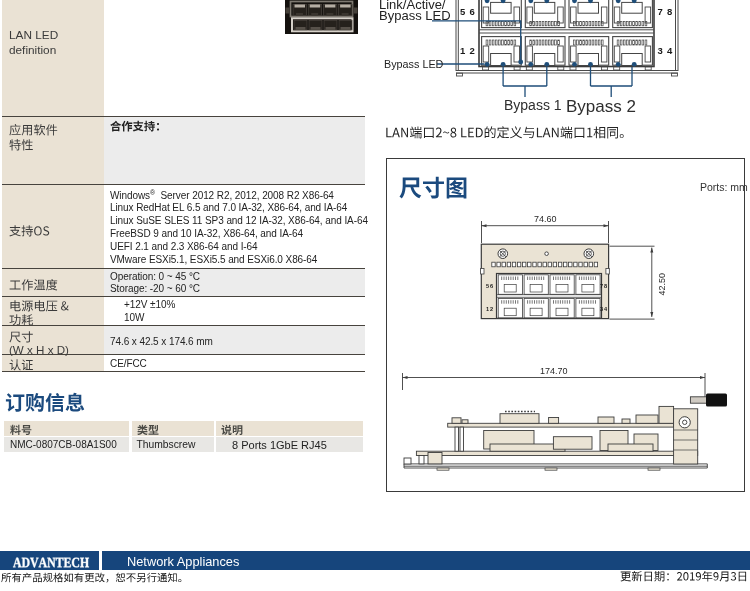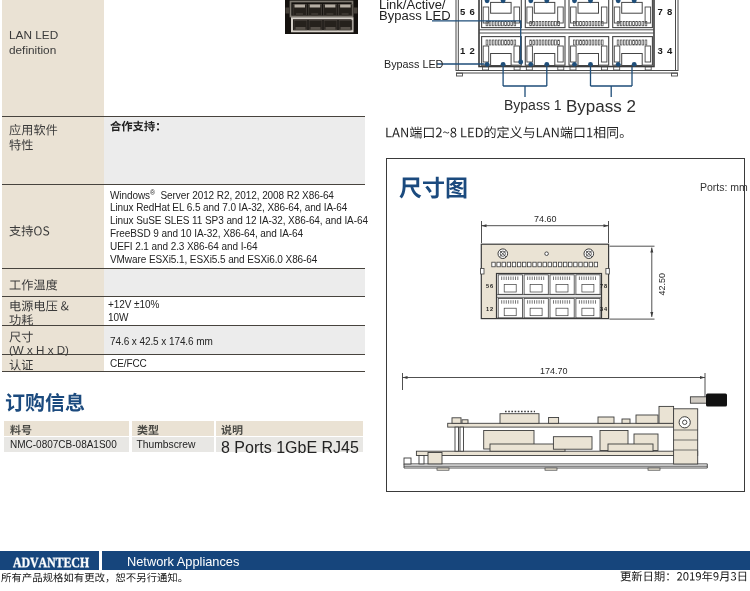--- a/index.html
+++ b/index.html
@@ -43,21 +43,22 @@
       <path transform="translate(0,13.4)" d="M2.2 -9.7V-6.2C2.2 -4.2 2.0 -1.5 0.4 0.4C0.6 0.5 1.0 0.8 1.2 1.0C2.5 -0.6 3.0 -2.9 3.1 -4.9H6.3C7.1 -2.0 8.5 0.0 11.1 1.0C11.2 0.7 11.5 0.3 11.7 0.1C9.3 -0.6 7.9 -2.4 7.2 -4.9H10.5V-9.7ZM3.1 -8.8H9.6V-5.8H3.1V-6.2Z M14.2 -5.1C15.1 -4.1 16.1 -2.8 16.5 -1.9L17.3 -2.5C16.9 -3.3 15.9 -4.6 15.0 -5.5ZM19.9 -10.2V-7.6H12.8V-6.7H19.9V-0.4C19.9 -0.1 19.8 -0.0 19.5 0.0C19.2 0.0 18.2 0.0 17.0 -0.0C17.2 0.3 17.4 0.7 17.4 1.0C18.8 1.0 19.7 1.0 20.2 0.8C20.7 0.7 20.9 0.4 20.9 -0.4V-6.7H23.8V-7.6H20.9V-10.2Z" fill="#3a3a3a"></path>
     </svg>
 <div class="ab" style="left:9px;top:343px;font-size:11.6px;color:#3a3a3a">(W x H x D)</div>
 <svg style="position:absolute;left:9px;top:356.1px;overflow:visible" width="26" height="17">
       <path transform="translate(0,13.4)" d="M1.7 -9.5C2.3 -8.9 3.2 -8.1 3.6 -7.6L4.2 -8.3C3.8 -8.7 3.0 -9.5 2.3 -10.0ZM7.6 -10.2C7.6 -6.1 7.6 -1.8 4.5 0.3C4.8 0.5 5.1 0.8 5.2 1.0C6.9 -0.2 7.7 -2.0 8.1 -4.0C8.6 -2.3 9.4 -0.2 11.1 1.0C11.3 0.7 11.6 0.5 11.8 0.3C9.1 -1.4 8.6 -5.3 8.4 -6.5C8.5 -7.7 8.5 -9.0 8.5 -10.2ZM0.6 -6.4V-5.5H2.6V-1.4C2.6 -0.8 2.2 -0.4 2.0 -0.2C2.1 -0.0 2.4 0.3 2.5 0.5C2.6 0.3 3.0 0.0 5.3 -1.6C5.2 -1.8 5.1 -2.2 5.0 -2.4L3.5 -1.4V-6.4Z M13.4 -9.4C14.1 -8.8 14.9 -8.0 15.3 -7.5L16.0 -8.1C15.6 -8.6 14.7 -9.4 14.0 -9.9ZM16.5 -0.4V0.5H23.9V-0.4H21.0V-4.4H23.4V-5.3H21.0V-8.5H23.7V-9.3H16.9V-8.5H20.1V-0.4H18.4V-6.2H17.5V-0.4ZM12.8 -6.4V-5.5H14.5V-1.3C14.5 -0.7 14.1 -0.2 13.8 0.0C14.0 0.1 14.3 0.5 14.4 0.6C14.6 0.4 14.9 0.1 17.0 -1.5C16.9 -1.7 16.7 -2.1 16.6 -2.3L15.4 -1.4V-6.4Z" fill="#3a3a3a"></path>
     </svg>
 <svg style="position:absolute;left:110px;top:118.1px;overflow:visible" width="58" height="16">
       <path transform="translate(0,12.4)" d="M5.8 -9.7C4.6 -7.9 2.4 -6.5 0.3 -5.7C0.7 -5.3 1.1 -4.8 1.3 -4.4C1.8 -4.7 2.3 -4.9 2.8 -5.3V-4.7H8.5V-5.5C9.0 -5.1 9.6 -4.9 10.1 -4.6C10.3 -5.0 10.7 -5.5 11.1 -5.9C9.5 -6.4 8.0 -7.2 6.6 -8.5L7.0 -9.0ZM3.9 -6.0C4.6 -6.4 5.2 -7.0 5.8 -7.6C6.4 -6.9 7.1 -6.4 7.7 -6.0ZM2.1 -3.7V1.0H3.5V0.5H8.0V0.9H9.4V-3.7ZM3.5 -0.8V-2.5H8.0V-0.8Z M17.1 -9.5C16.6 -7.9 15.7 -6.2 14.7 -5.2C15.0 -5.0 15.5 -4.5 15.8 -4.3C16.3 -4.8 16.8 -5.6 17.2 -6.5H17.7V1.0H19.1V-1.5H22.1V-2.8H19.1V-4.0H22.0V-5.3H19.1V-6.5H22.3V-7.8H17.9C18.1 -8.2 18.3 -8.7 18.4 -9.2ZM14.1 -9.6C13.6 -7.9 12.6 -6.3 11.5 -5.3C11.8 -5.0 12.2 -4.2 12.3 -3.9C12.5 -4.1 12.8 -4.4 13.0 -4.7V1.0H14.4V-6.8C14.8 -7.5 15.2 -8.4 15.4 -9.1Z M27.5 -9.6V-8.1H23.4V-6.8H27.5V-5.4H23.9V-4.1H25.4L24.8 -3.9C25.4 -2.9 26.1 -2.0 26.9 -1.3C25.8 -0.8 24.4 -0.5 22.8 -0.3C23.1 0.0 23.5 0.7 23.6 1.0C25.3 0.7 26.9 0.3 28.2 -0.4C29.5 0.2 30.9 0.7 32.7 0.9C32.9 0.5 33.3 -0.1 33.5 -0.4C32.1 -0.6 30.7 -0.9 29.7 -1.3C30.8 -2.2 31.8 -3.4 32.3 -4.9L31.4 -5.5L31.1 -5.4H28.9V-6.8H33.1V-8.1H28.9V-9.6ZM26.2 -4.1H30.4C29.9 -3.3 29.2 -2.6 28.3 -2.0C27.4 -2.6 26.7 -3.3 26.2 -4.1Z M38.7 -2.1C39.2 -1.5 39.7 -0.6 39.9 -0.1L41.0 -0.8C40.8 -1.3 40.3 -2.1 39.8 -2.7ZM40.8 -9.5V-8.3H38.5V-7.1H40.8V-6.1H38.0V-4.9H42.2V-4.0H38.1V-2.7H42.2V-0.4C42.2 -0.3 42.2 -0.2 42.0 -0.2C41.9 -0.2 41.3 -0.2 40.7 -0.3C40.9 0.1 41.1 0.6 41.1 1.0C41.9 1.0 42.6 1.0 43.0 0.8C43.4 0.6 43.5 0.3 43.5 -0.4V-2.7H44.8V-4.0H43.5V-4.9H44.9V-6.1H42.1V-7.1H44.4V-8.3H42.1V-9.5ZM35.6 -9.6V-7.5H34.3V-6.2H35.6V-4.2L34.1 -3.9L34.4 -2.6L35.6 -2.9V-0.5C35.6 -0.4 35.5 -0.3 35.4 -0.3C35.3 -0.3 34.9 -0.3 34.5 -0.3C34.6 0.0 34.8 0.6 34.8 0.9C35.5 0.9 36.0 0.9 36.4 0.7C36.7 0.5 36.8 0.1 36.8 -0.5V-3.3L37.9 -3.6L37.7 -4.8L36.8 -4.5V-6.2H37.8V-7.5H36.8V-9.6Z M48.0 -5.3C48.6 -5.3 49.1 -5.8 49.1 -6.4C49.1 -7.0 48.6 -7.4 48.0 -7.4C47.4 -7.4 47.0 -7.0 47.0 -6.4C47.0 -5.8 47.4 -5.3 48.0 -5.3ZM48.0 0.1C48.6 0.1 49.1 -0.4 49.1 -1.0C49.1 -1.6 48.6 -2.0 48.0 -2.0C47.4 -2.0 47.0 -1.6 47.0 -1.0C47.0 -0.4 47.4 0.1 48.0 0.1Z" fill="#232323"></path>
     </svg>
 <div class="ab t11" style="left:110px;top:186.5px">Windows<span style="font-size:7px;vertical-align:4px">®</span>&nbsp; Server 2012 R2, 2012, 2008 R2 X86-64<br>Linux RedHat EL 6.5 and 7.0 IA-32, X86-64, and IA-64<br>Linux SuSE SLES 11 SP3 and 12 IA-32, X86-64, and IA-64<br>FreeBSD 9 and 10 IA-32, X86-64, and IA-64<br>UEFI 2.1 and 2.3 X86-64 and I-64<br>VMware ESXi5.1, ESXi5.5 and ESXi6.0 X86-64</div>
-<div class="ab t11" style="left:108px;top:299px">+12V ±10%<br>10W</div>
+<div class="ab t11" style="left:110px;top:270.5px">Operation: 0 ~ 45 °C<br>Storage: -20 ~ 60 °C</div>
+<div class="ab t11" style="left:124px;top:299px">+12V ±10%<br>10W</div>
 <div class="ab t11" style="left:110px;top:336px">74.6 x 42.5 x 174.6 mm</div>
 <div class="ab t11" style="left:110px;top:358px">CE/FCC</div>
 <svg class="ab" style="left:285px;top:0px" width="73" height="34" viewBox="0 0 73 34">
 <rect x="0" y="0" width="73" height="34" fill="#14110e"></rect>
 <rect x="5.5" y="1.5" width="62" height="15" fill="none" stroke="#7d7870" stroke-width="1.7"></rect>
 <rect x="7" y="18.3" width="60.5" height="13" fill="none" stroke="#d6d1c9" stroke-width="2"></rect>
 
 <rect x="8.0" y="4.5" width="13.5" height="11" fill="#25211c" stroke="#4a453f" stroke-width="0.7"></rect>
 <rect x="9.5" y="4.5" width="10.5" height="3" fill="#b5aea3"></rect>
 <rect x="11.0" y="13" width="7" height="2.5" fill="#3a352f"></rect>
@@ -94,21 +95,21 @@
       <path transform="translate(0,12.1)" d="M0.4 -8.4C0.7 -7.6 0.9 -6.6 0.9 -5.9L1.9 -6.1C1.8 -6.8 1.6 -7.9 1.3 -8.7ZM4.0 -8.7C3.9 -8.0 3.6 -6.8 3.4 -6.1L4.3 -5.9C4.5 -6.6 4.9 -7.6 5.1 -8.5ZM5.5 -7.9C6.1 -7.4 6.9 -6.9 7.2 -6.4L7.9 -7.4C7.6 -7.8 6.8 -8.4 6.2 -8.7ZM5.0 -5.1C5.7 -4.7 6.5 -4.1 6.8 -3.7L7.5 -4.8C7.1 -5.1 6.3 -5.7 5.6 -6.0ZM0.4 -5.7V-4.4H1.7C1.3 -3.4 0.8 -2.3 0.2 -1.6C0.4 -1.2 0.7 -0.6 0.8 -0.2C1.3 -0.9 1.7 -1.9 2.1 -3.0V1.0H3.3V-2.9C3.6 -2.4 3.9 -1.8 4.1 -1.5L4.9 -2.5C4.7 -2.8 3.6 -4.1 3.3 -4.4V-4.4H4.9V-5.7H3.3V-9.3H2.1V-5.7ZM4.9 -2.5 5.1 -1.2 8.2 -1.8V1.0H9.4V-2.0L10.8 -2.3L10.6 -3.5L9.4 -3.3V-9.3H8.2V-3.1Z M14.2 -7.8H18.7V-6.8H14.2ZM12.9 -9.0V-5.6H20.1V-9.0ZM11.6 -4.9V-3.8H13.7C13.4 -3.0 13.2 -2.3 12.9 -1.7H18.6C18.4 -0.9 18.3 -0.5 18.1 -0.4C17.9 -0.3 17.8 -0.3 17.5 -0.3C17.2 -0.3 16.4 -0.3 15.6 -0.3C15.9 0.0 16.1 0.5 16.1 0.9C16.9 1.0 17.6 1.0 18.0 0.9C18.5 0.9 18.9 0.8 19.2 0.5C19.6 0.1 19.9 -0.7 20.1 -2.4C20.1 -2.6 20.2 -2.9 20.2 -2.9H14.9L15.1 -3.8H21.4V-4.9Z" fill="#4a4a45"></path>
     </svg>
 <svg style="position:absolute;left:136.5px;top:422.4px;overflow:visible" width="24" height="15">
       <path transform="translate(0,12.1)" d="M1.8 -8.7C2.1 -8.3 2.5 -7.7 2.8 -7.3H0.7V-6.1H3.8C2.9 -5.4 1.7 -4.9 0.4 -4.6C0.7 -4.3 1.1 -3.8 1.3 -3.5C2.6 -3.9 3.9 -4.6 4.8 -5.5V-4.1H6.1V-5.2C7.4 -4.7 8.9 -3.9 9.7 -3.5L10.4 -4.6C9.6 -5.0 8.2 -5.6 7.0 -6.1H10.3V-7.3H8.1C8.5 -7.7 9.0 -8.2 9.4 -8.8L8.0 -9.2C7.7 -8.7 7.3 -8.0 6.9 -7.6L7.8 -7.3H6.1V-9.3H4.8V-7.3H3.3L4.1 -7.6C3.9 -8.1 3.4 -8.7 2.9 -9.2ZM4.8 -3.9C4.8 -3.6 4.7 -3.3 4.7 -3.0H0.6V-1.8H4.1C3.6 -1.0 2.5 -0.5 0.3 -0.3C0.6 0.1 0.9 0.6 1.0 1.0C3.6 0.5 4.9 -0.2 5.5 -1.3C6.4 -0.0 7.8 0.7 9.9 1.0C10.1 0.6 10.4 0.0 10.7 -0.3C8.8 -0.4 7.5 -0.9 6.7 -1.8H10.4V-3.0H6.1C6.1 -3.3 6.1 -3.6 6.2 -3.9Z M17.7 -8.7V-5.0H18.9V-8.7ZM19.7 -9.2V-4.5C19.7 -4.4 19.7 -4.3 19.5 -4.3C19.4 -4.3 18.8 -4.3 18.3 -4.3C18.5 -4.0 18.7 -3.5 18.7 -3.2C19.5 -3.2 20.1 -3.2 20.5 -3.4C20.9 -3.6 21.0 -3.9 21.0 -4.5V-9.2ZM15.0 -7.8V-6.6H14.1V-7.8ZM12.6 -2.7V-1.5H15.8V-0.6H11.5V0.6H21.5V-0.6H17.2V-1.5H20.4V-2.7H17.2V-3.5H16.2V-5.5H17.3V-6.6H16.2V-7.8H17.0V-9.0H12.0V-7.8H12.9V-6.6H11.6V-5.5H12.7C12.6 -4.9 12.2 -4.4 11.4 -4.0C11.6 -3.8 12.1 -3.3 12.2 -3.1C13.3 -3.7 13.8 -4.6 14.0 -5.5H15.0V-3.4H15.8V-2.7Z" fill="#4a4a45"></path>
     </svg>
 <svg style="position:absolute;left:221px;top:422.4px;overflow:visible" width="24" height="15">
       <path transform="translate(0,12.1)" d="M0.9 -8.4C1.5 -7.8 2.3 -7.0 2.7 -6.5L3.6 -7.4C3.2 -7.9 2.4 -8.7 1.8 -9.2ZM5.4 -6.0H8.5V-4.5H5.4ZM1.7 0.8C2.0 0.5 2.4 0.2 4.6 -1.6C4.5 -1.8 4.3 -2.4 4.2 -2.8L3.1 -2.0V-6.0H0.4V-4.7H1.8V-1.6C1.8 -1.0 1.3 -0.6 1.0 -0.4C1.3 -0.1 1.6 0.5 1.7 0.8ZM4.1 -7.1V-3.4H5.3C5.2 -1.9 4.9 -0.7 3.2 -0.0C3.5 0.2 3.8 0.7 4.0 1.0C6.1 0.1 6.5 -1.4 6.6 -3.4H7.4V-0.7C7.4 0.5 7.6 0.9 8.6 0.9C8.8 0.9 9.2 0.9 9.4 0.9C10.2 0.9 10.5 0.4 10.7 -1.1C10.3 -1.2 9.8 -1.4 9.5 -1.6C9.5 -0.5 9.4 -0.4 9.3 -0.4C9.2 -0.4 8.9 -0.4 8.9 -0.4C8.7 -0.4 8.7 -0.4 8.7 -0.7V-3.4H9.8V-7.1H8.8C9.1 -7.7 9.4 -8.3 9.7 -8.9L8.2 -9.3C8.1 -8.6 7.7 -7.8 7.4 -7.1H5.9L6.7 -7.5C6.5 -8.0 6.0 -8.8 5.6 -9.3L4.5 -8.9C4.8 -8.3 5.2 -7.7 5.4 -7.1Z M14.4 -4.8V-3.2H13.0V-4.8ZM14.4 -6.0H13.0V-7.5H14.4ZM11.8 -8.7V-1.0H13.0V-2.0H15.6V-8.7ZM20.1 -7.7V-6.3H17.7V-7.7ZM16.4 -8.9V-4.9C16.4 -3.2 16.2 -1.2 14.3 0.2C14.6 0.4 15.1 0.8 15.3 1.1C16.6 0.2 17.2 -1.2 17.5 -2.5H20.1V-0.5C20.1 -0.4 20.0 -0.3 19.8 -0.3C19.6 -0.3 18.9 -0.3 18.3 -0.3C18.5 0.0 18.7 0.6 18.8 1.0C19.7 1.0 20.4 0.9 20.8 0.7C21.2 0.5 21.4 0.2 21.4 -0.5V-8.9ZM20.1 -5.1V-3.7H17.6C17.7 -4.1 17.7 -4.5 17.7 -4.9V-5.1Z" fill="#4a4a45"></path>
     </svg>
 <div class="ab" style="left:10px;top:439px;font-size:10px;color:#232323">NMC-0807CB-08A1S00</div>
 <div class="ab" style="left:136.5px;top:439px;font-size:10.3px;color:#232323">Thumbscrew</div>
-<div class="ab" style="left:221px;top:439px;font-size:16px;color:#232323">8 Ports 1GbE RJ45</div>
+<div class="ab" style="left:232px;top:439px;font-size:11px;color:#232323">8 Ports 1GbE RJ45</div>
 <svg class="ab" style="left:375px;top:0px" width="375" height="124" viewBox="375 0 375 124" fill="none">
 <path d="M456 0V71 M458.3 0V71 M675.5 0V71 M678 0V71 M456 70.5H678 M456 73H678" stroke="#4a4a4a" stroke-width="1"></path>
 <rect x="479" y="-6" width="175" height="72.5" stroke="#3b3b3b" stroke-width="1.6"></rect>
 <path d="M479 29.8H654 M479 33H654" stroke="#4a4a4a" stroke-width="1"></path>
 <rect x="481.6" y="36.6" width="39.7" height="28.6" stroke="#454545" stroke-width="1.1"></rect>
 <rect x="486.1" y="40" width="1.7" height="5" stroke="#454545" stroke-width="0.7"></rect>
 <rect x="489.2" y="40" width="1.7" height="5" stroke="#454545" stroke-width="0.7"></rect>
 <rect x="492.3" y="40" width="1.7" height="5" stroke="#454545" stroke-width="0.7"></rect>
 <rect x="495.4" y="40" width="1.7" height="5" stroke="#454545" stroke-width="0.7"></rect>
 <rect x="498.5" y="40" width="1.7" height="5" stroke="#454545" stroke-width="0.7"></rect>

